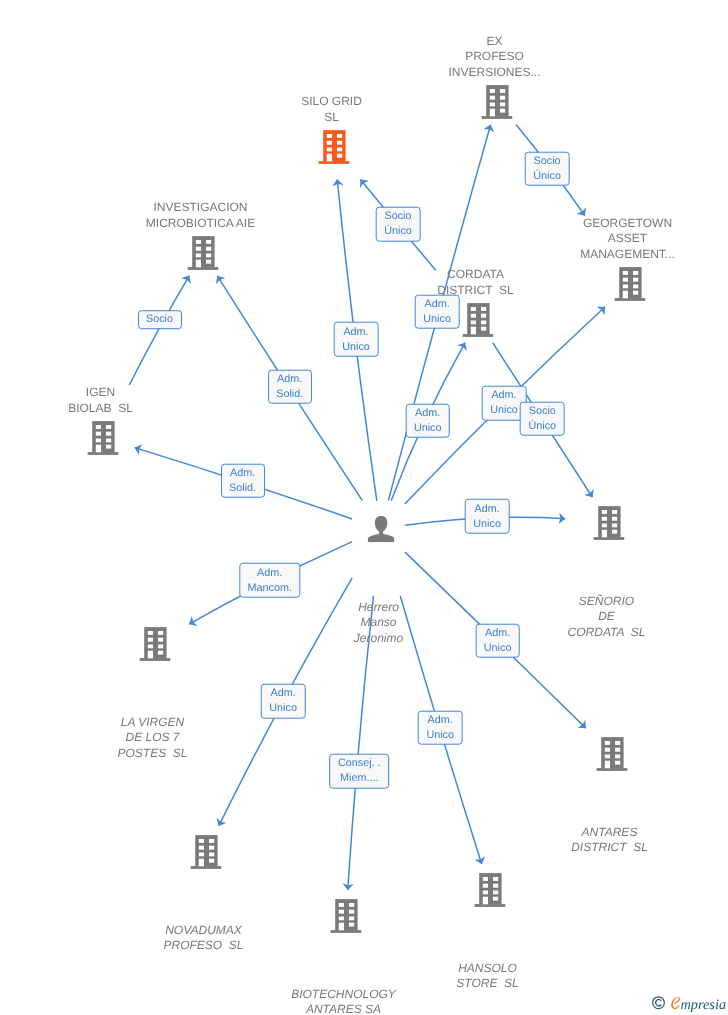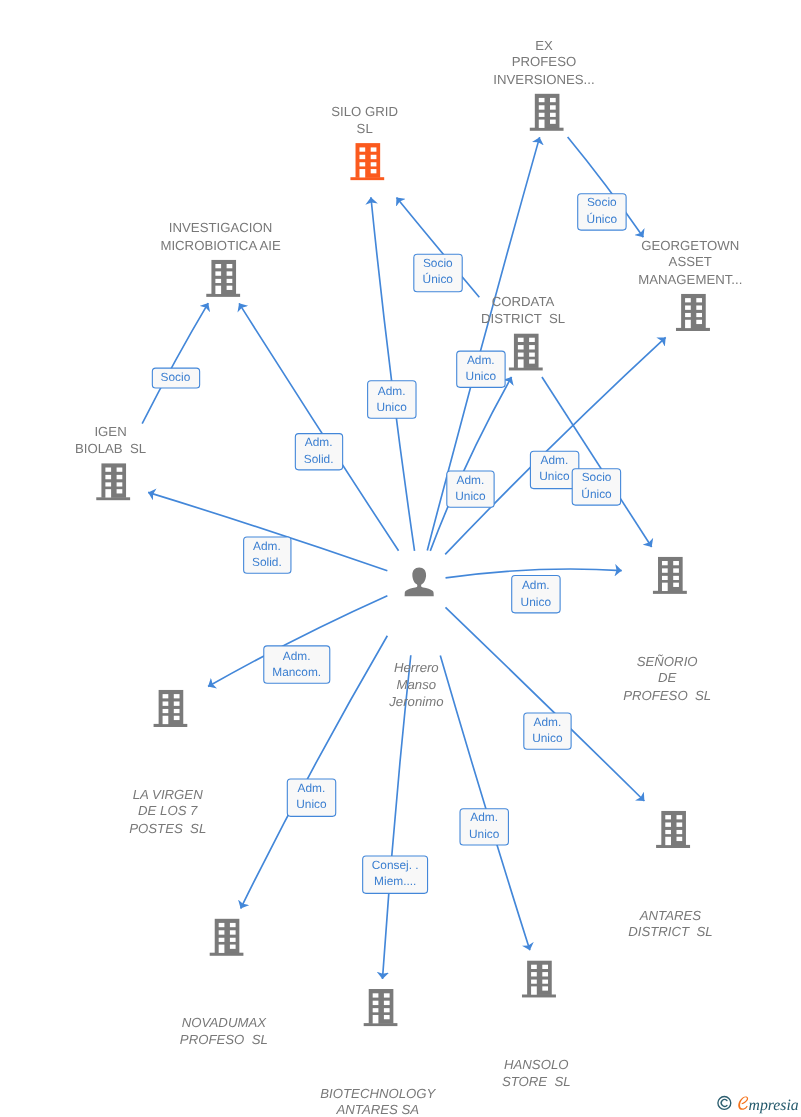--- a/index.html
+++ b/index.html
@@ -12,21 +12,21 @@
   svg#edges{position:absolute;left:0;top:0;width:728px;height:1015px;}
   .node{position:absolute;width:0;height:0;}
   .node .icon{position:absolute;left:0;top:0;transform:translate(-50%,-50%);line-height:0;}
   .node .lbl{position:absolute;left:-2.5px;transform:translateX(-50%);text-align:center;
      font-size:12px;line-height:15.4px;color:#787878;white-space:pre;margin-top:48px;}
   .node.top .lbl{bottom:22px;}
   .node.bottom .lbl{top:23px;font-style:italic;}
   .node.hl .lbl{font-weight:normal;color:#787878;}
   .elabel{position:absolute;transform:translate(-50%,-50%);
      border:1.35px solid #4387d9;border-radius:3.5px;background:#f8f8f8;
-     color:#3a7ed0;font-size:10.8px;line-height:15.0px;padding:1.3px 7.5px;white-space:pre;text-align:center;margin-top:24px;}
+     color:#3a7ed0;font-size:10.8px;line-height:15.0px;padding:1.3px 7.5px;white-space:pre;text-align:center;}
   #logo{position:absolute;left:648px;top:991px;}
 </style>
 </head>
 <body>
 
 <div id="graph">
   <svg id="edges" viewBox="0 0 728 1015">
     <defs>
       <marker id="arw" viewBox="0 0 6.3 11.4" refX="6.3" refY="5.7" markerWidth="6.3" markerHeight="11.4" markerUnits="userSpaceOnUse" orient="auto">
         <path d="M 6.3 5.7 L 0 0 L 1.55 5.7 L 0 11.4 Z" fill="#4387d9"></path>
@@ -172,21 +172,21 @@
       <rect x="8.4" y="10.6" width="5.2" height="4.0"></rect>
       <rect x="18.6" y="10.6" width="5.2" height="4.0"></rect>
       <rect x="8.4" y="17.4" width="5.2" height="3.8"></rect>
       <rect x="18.6" y="17.4" width="5.2" height="3.8"></rect>
       <rect x="8.4" y="23.6" width="5.2" height="7.6"></rect>
       <rect x="18.6" y="23.6" width="5.2" height="3.9"></rect>
     </g>
   </svg></span>
         <div class="lbl">SEÑORIO
 DE
-PROFESO  SL</div>
+CORDATA  SL</div>
       </div>
       <div class="node bottom" style="left: 155px; top: 644px;">
         <span class="icon"><svg width="31.2" height="33.8" viewBox="0 0 31.2 33.8">
     <rect x="4.8" y="0" width="22.4" height="31.4" fill="#7a7a7a"></rect>
     <rect x="0" y="31.0" width="31.2" height="2.8" fill="#7a7a7a"></rect>
     <g fill="#ffffff">
       <rect x="8.4" y="3.9" width="5.2" height="3.9"></rect>
       <rect x="18.6" y="3.9" width="5.2" height="3.9"></rect>
       <rect x="8.4" y="10.6" width="5.2" height="4.0"></rect>
       <rect x="18.6" y="10.6" width="5.2" height="4.0"></rect>

